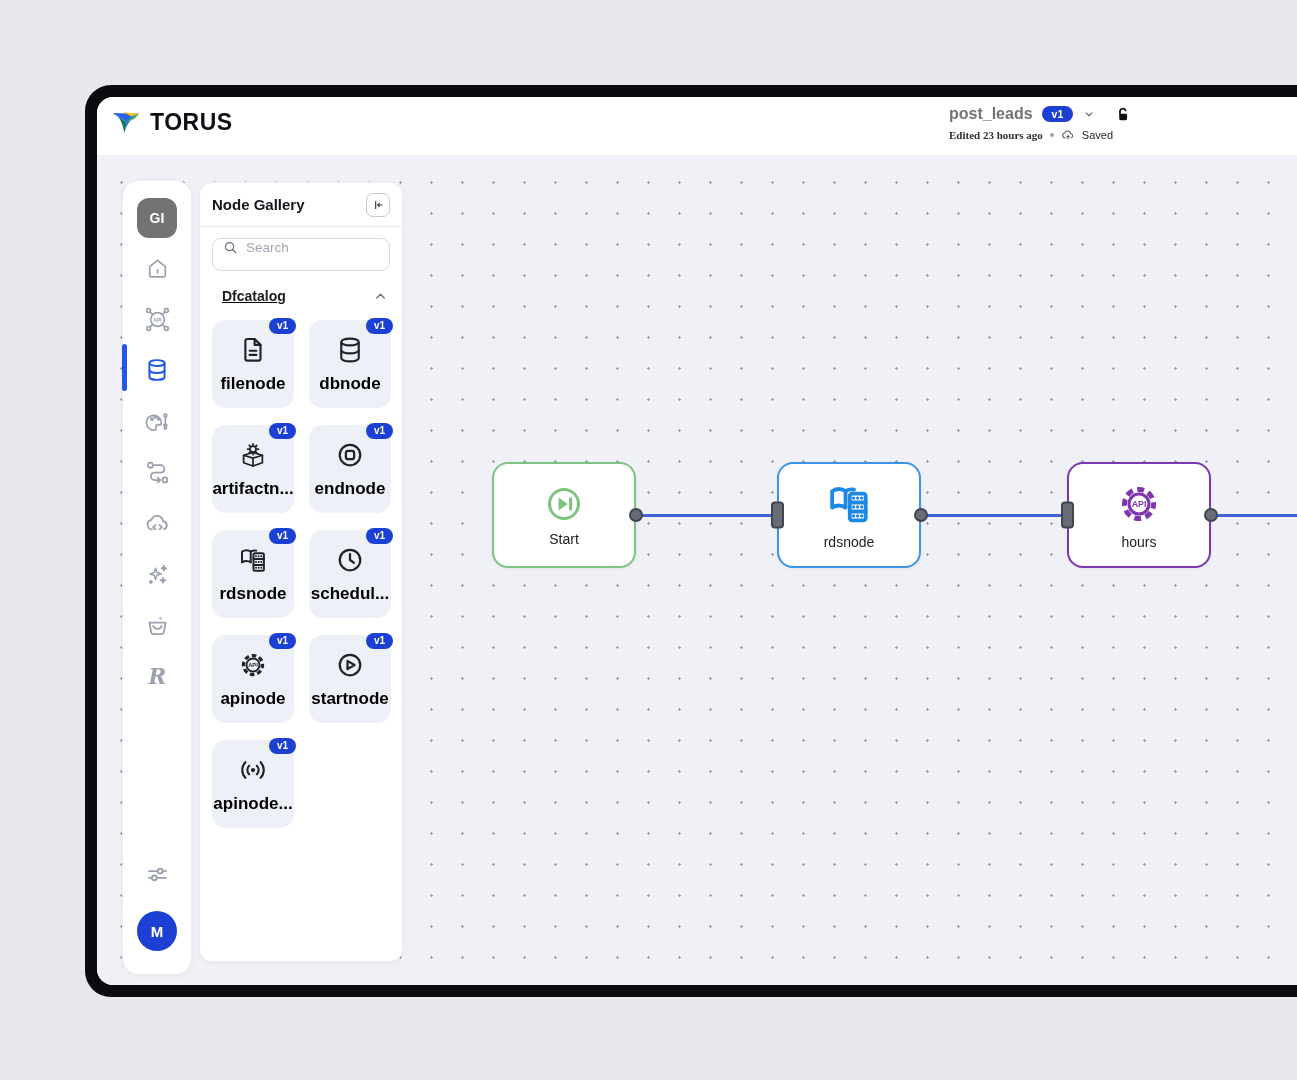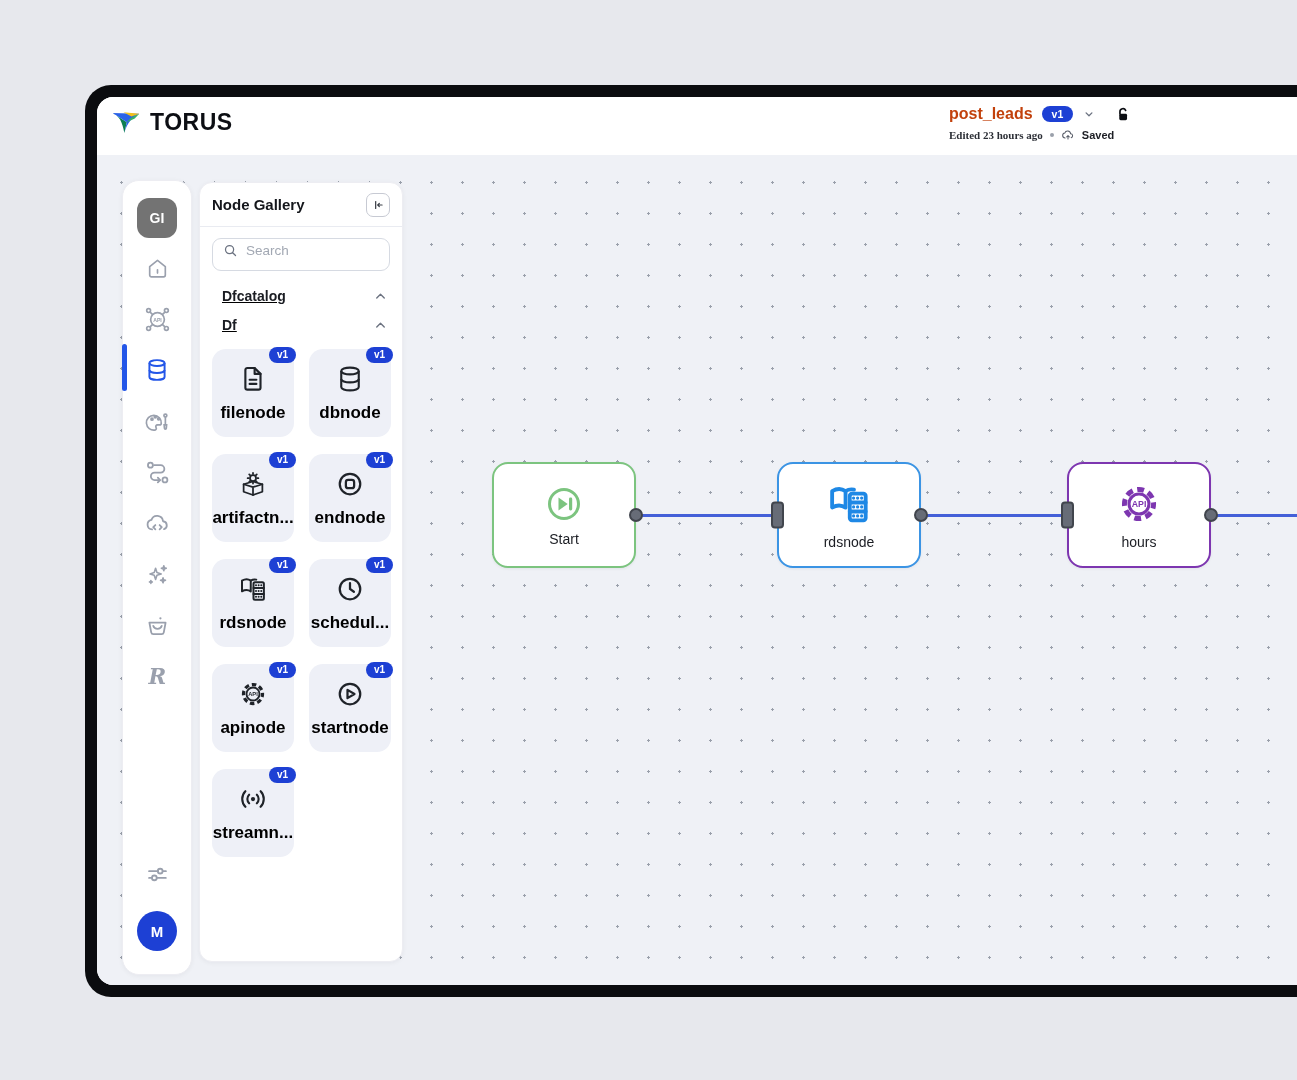--- a/index.html
+++ b/index.html
@@ -11,27 +11,27 @@
                background:#0b0c0f; border-radius:26px; padding:12px; }
   .app-inner { width:100%; height:100%; background:#fff; border-radius:16px;
                overflow:hidden; display:flex; flex-direction:column; }
 
   
   .header { height:58px; background:#fff; position:relative; flex:0 0 58px; }
   .brand { position:absolute; left:14px; top:12px; display:flex; align-items:center; gap:9px; }
   .brand-text { font-size:23px; font-weight:700; color:#0c0e13; letter-spacing:.5px; }
   .header-right { position:absolute; left:852px; top:8px; }
   .title-row { display:flex; align-items:center; gap:9px; }
-  .wf-name { font-size:16px; font-weight:700; color:#c2410c; }
+  .wf-name { font-size:16px; font-weight:700; color:#737373; }
   .ver-pill { background:#1d40d4; color:#fff; font-size:10.5px; font-weight:700;
               padding:3px 10px; border-radius:10px; line-height:1; }
   .status-row { display:flex; align-items:center; gap:7px; margin-top:5px; }
   .edited { font-size:11px; font-weight:600; color:#2c2f36;font-family:Liberation Serif, serif; }
   .sep-dot { width:4px; height:4px; border-radius:50%; background:#9aa0aa; }
-  .saved { font-size:11px; font-weight:700; color:#1c1e24; }
+  .saved { font-size:11px; font-weight:400; color:#1c1e24; }
 
   
   .canvas { position:relative; flex:1; background:#eff1f6;
             background-image:radial-gradient(circle, #9aa0ab 1.15px, transparent 1.3px);
             background-size:31px 31px; background-position:9px 12px; }
 
   
   .sidebar { position:absolute; left:25px; top:25px; width:70px; height:795px;
              background:#fff; border:1px solid #ededf2; border-radius:17px;
              box-shadow:0 1px 5px rgba(20,20,40,.05);
@@ -52,21 +52,21 @@
   .gallery { position:absolute; left:102px; top:27px; width:204px; height:780px;
              background:#fff; border:1px solid #ededf2; border-radius:13px;
              box-shadow:0 1px 5px rgba(20,20,40,.05); display:flex; flex-direction:column; }
   .gal-head { height:44px; flex:0 0 44px; display:flex; align-items:center;
               justify-content:space-between; padding:0 12px; border-bottom:1px solid #e9ebf1; }
   .gal-title { font-size:15px; font-weight:700; color:#14161b; }
   .collapse-btn { width:24px; height:24px; border:1.5px solid #c7cad3; border-radius:7px;
                   background:#fff; display:flex; align-items:center; justify-content:center;
                   cursor:pointer; }
   .searchbox { margin:11px 12px 6px; height:33px; border:1px solid #d6dae2; border-radius:9px;
-               display:flex; align-items:flex-start; gap:8px; padding:4px 10px; background:#fff; }
+               display:flex; align-items:flex-end; gap:8px; padding:15px 10px; background:#fff; }
   .searchbox input { border:none; outline:none; flex:1; font-size:13.5px; min-width:0;
                      font-family:"Liberation Sans", sans-serif; color:#30333a; }
   .searchbox input::placeholder { color:#a2a8b3; }
   .section-row { display:flex; align-items:center; justify-content:space-between;
                  padding:11px 14px 10px 22px;text-decoration:underline; }
   .section-label { font-size:14px; font-weight:700; color:#1a1c22; }
   .cards { display:grid; grid-template-columns:82px 82px; gap:17px 15px; padding:6px 12px; }
   .card { position:relative; width:82px; height:88px; background:#eef0f7; border-radius:14px;
           display:flex; flex-direction:column; align-items:center; justify-content:center;
           gap:9px; cursor:grab; }
@@ -317,26 +317,20 @@
           <input type="text" placeholder="Search" style="">
         </div>
 
         <div class="section-row">
           <span class="section-label">Dfcatalog</span>
           <svg width="15" height="15" viewBox="0 0 24 24">
             <path d="m6 14.5 6-6 6 6" fill="none" stroke="#6b7280" stroke-width="2.2" stroke-linecap="round" stroke-linejoin="round"></path>
           </svg>
         </div>
 
-        <div class="section-row" style="padding-top:3px">
-          <span class="section-label">Df</span>
-          <svg width="15" height="15" viewBox="0 0 24 24">
-            <path d="m6 14.5 6-6 6 6" fill="none" stroke="#6b7280" stroke-width="2.2" stroke-linecap="round" stroke-linejoin="round"></path>
-          </svg>
-        </div>
 
         <div class="cards">
 
           <div class="card">
             <span class="v-badge">v1</span>
             <svg width="30" height="30" viewBox="0 0 24 24">
               <g fill="none" stroke="#1f2329" stroke-width="1.7" stroke-linecap="round" stroke-linejoin="round">
                 <path d="M7.5 3.2h5.8l4.7 4.7v11a1.6 1.6 0 0 1-1.6 1.6H7.5A1.6 1.6 0 0 1 5.9 18.9V4.8a1.6 1.6 0 0 1 1.6-1.6Z"></path>
                 <path d="M13.3 3.2v4.7H18"></path>
                 <path d="M9.3 12.6h5.4M9.3 15.9h5.4"></path>
@@ -429,21 +423,21 @@
 
           <div class="card">
             <span class="v-badge">v1</span>
             <svg width="30" height="30" viewBox="0 0 24 24">
               <circle cx="12" cy="12" r="1.7" fill="#1f2329"></circle>
               <g fill="none" stroke="#1f2329" stroke-width="1.7" stroke-linecap="round">
                 <path d="M8.9 8.6a4.8 4.8 0 0 0 0 6.8M15.1 8.6a4.8 4.8 0 0 1 0 6.8"></path>
                 <path d="M5.9 5.8a8.9 8.9 0 0 0 0 12.4M18.1 5.8a8.9 8.9 0 0 1 0 12.4"></path>
               </g>
             </svg>
-            <span class="card-label">streamn...</span>
+            <span class="card-label">apinode...</span>
           </div>
 
         </div>
       </div>
 
     </div>
   </div>
 </div>
 
 </body></html>

